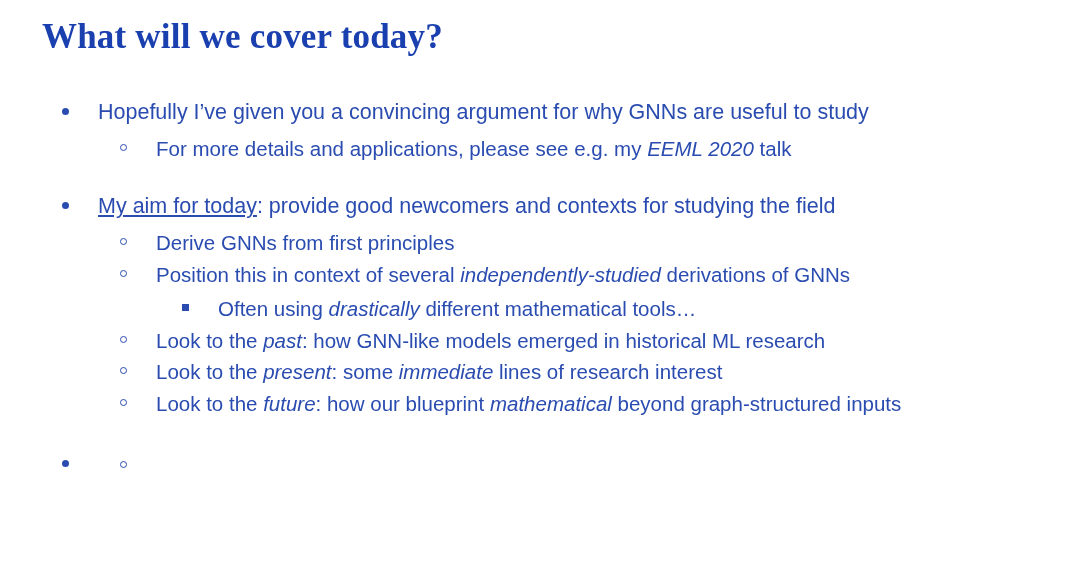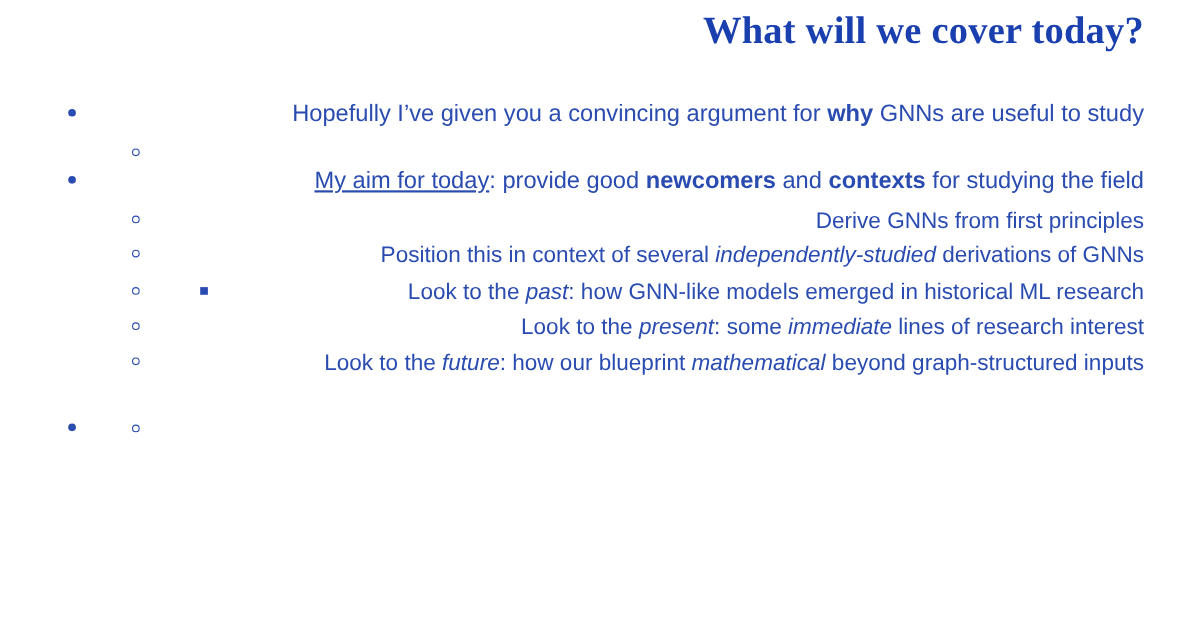--- a/index.html
+++ b/index.html
@@ -12,22 +12,21 @@
     background: #ffffff;
     font-family: "Liberation Sans", sans-serif;
     color: #1f3fa0;
     overflow: hidden;
   }
   .slide {
     position: relative;
     width: 1080px;
     height: 567px;
     box-sizing: border-box;
-    padding: 5px 40px 0 40px;
-    text-align: right;
+    padding: 14px 40px 0 40px;
   }
   .slide-title {
     font-family: "Liberation Serif", serif;
     font-weight: bold;
     font-size: 35px;
     color: #1a3faf;
     letter-spacing: 0.2px;
     margin: 0 0 0 2px;
     line-height: 1.3;
   }
@@ -99,60 +98,62 @@
     width: 7px;
     height: 7px;
     background: #2a4cb0;
   }
   .gap {
     height: 26px;
   }
   .gap-small {
     height: 22px;
   }
-  b { font-weight: bold; }
+  b { font-weight: normal; }
   i { font-style: italic; }
   u { }
 </style>
 </head>
 <body>
 
 <div class="slide">
 
   <h1 class="slide-title">What will we cover today?</h1>
 
   <div class="content">
     <ul class="lvl1">
 
       <li class="bullet1">
         <span class="marker1"></span>
         <span>Hopefully I’ve given you a convincing argument for <b>why</b> GNNs are useful to study</span>
         <ul class="lvl2">
           <li class="bullet2">
             <span class="marker2"></span>
+            <span>For more details and applications, please see e.g. my <i>EEML 2020</i> talk</span>
           </li>
         </ul>
       </li>
 
       <li class="gap"></li>
 
       <li class="bullet1">
         <span class="marker1"></span>
         <span><u>My aim for today</u>: provide good <b>newcomers</b> and <b>contexts</b> for studying the field</span>
         <ul class="lvl2">
           <li class="bullet2">
             <span class="marker2"></span>
             <span>Derive GNNs from first principles</span>
           </li>
           <li class="bullet2">
             <span class="marker2"></span>
             <span>Position this in context of several <i>independently-studied</i> derivations of GNNs</span>
             <ul class="lvl3">
               <li class="bullet3">
                 <span class="marker3"></span>
+                <span>Often using <i>drastically</i> different mathematical tools…</span>
               </li>
             </ul>
           </li>
           <li class="bullet2">
             <span class="marker2"></span>
             <span>Look to the <i>past</i>: how GNN-like models emerged in historical ML research</span>
           </li>
           <li class="bullet2">
             <span class="marker2"></span>
             <span>Look to the <i>present</i>: some <i>immediate</i> lines of research interest</span>

